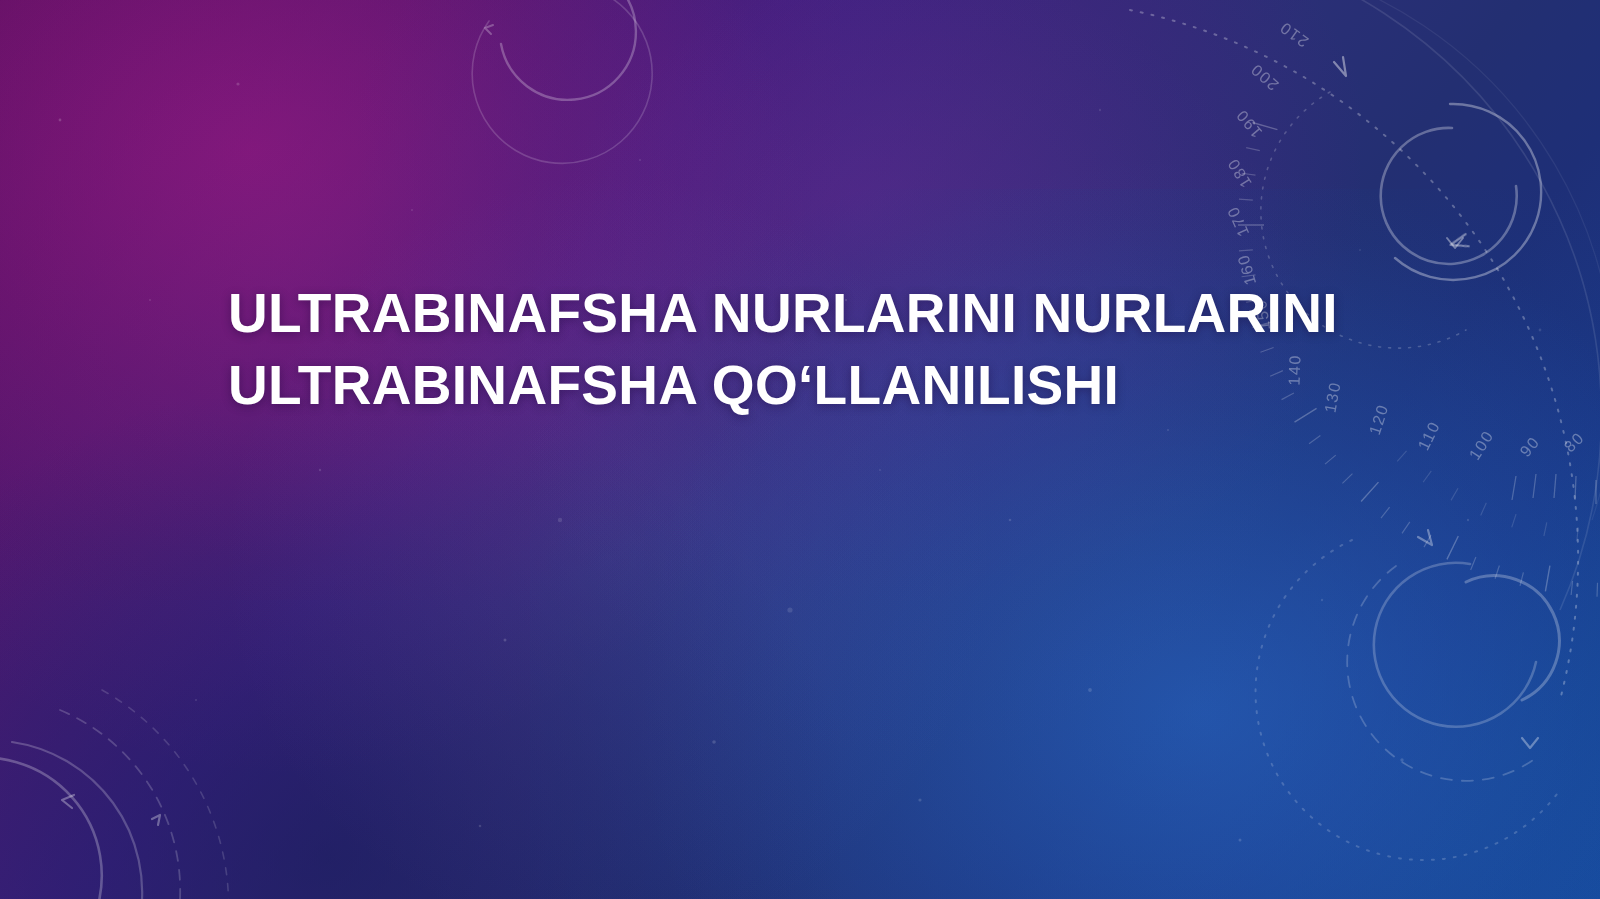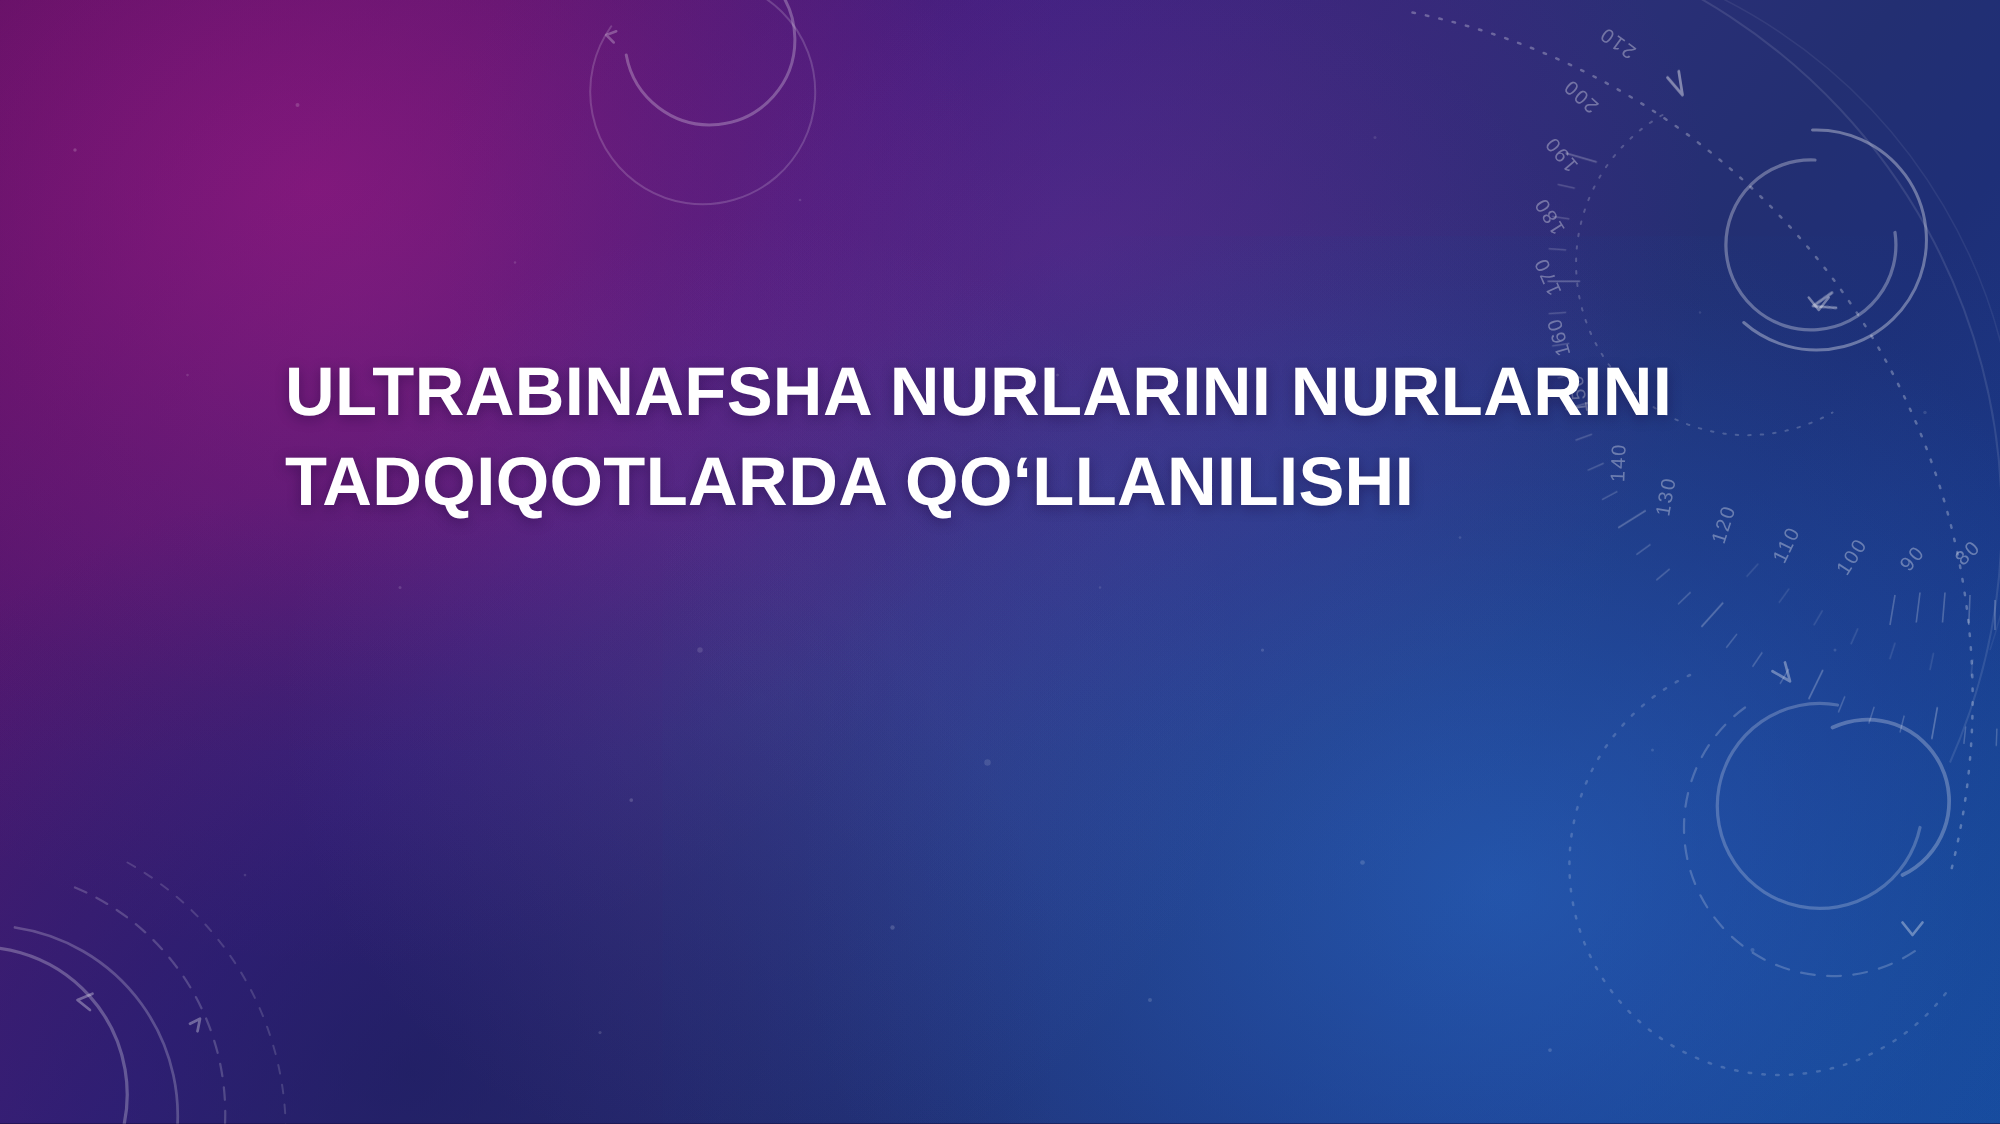--- a/index.html
+++ b/index.html
@@ -427,16 +427,16 @@
       <line x1="1516" y1="476" x2="1512" y2="500"></line>
       <line x1="1536" y1="474" x2="1533" y2="498"></line>
       <line x1="1556" y1="474" x2="1554" y2="498"></line>
       <line x1="1576" y1="476" x2="1575" y2="500"></line>
       <line x1="1596" y1="480" x2="1596" y2="504"></line>
     </g>
   </svg>
 
   <div class="title-block">
     <span class="title-line">ULTRABINAFSHA NURLARINI NURLARINI</span>
-    <span class="title-line">TADQIQOTLARDA QO‘LLANILISHI</span>
+    <span class="title-line">ULTRABINAFSHA QO‘LLANILISHI</span>
   </div>
 
 </div>
 
 </body></html>

